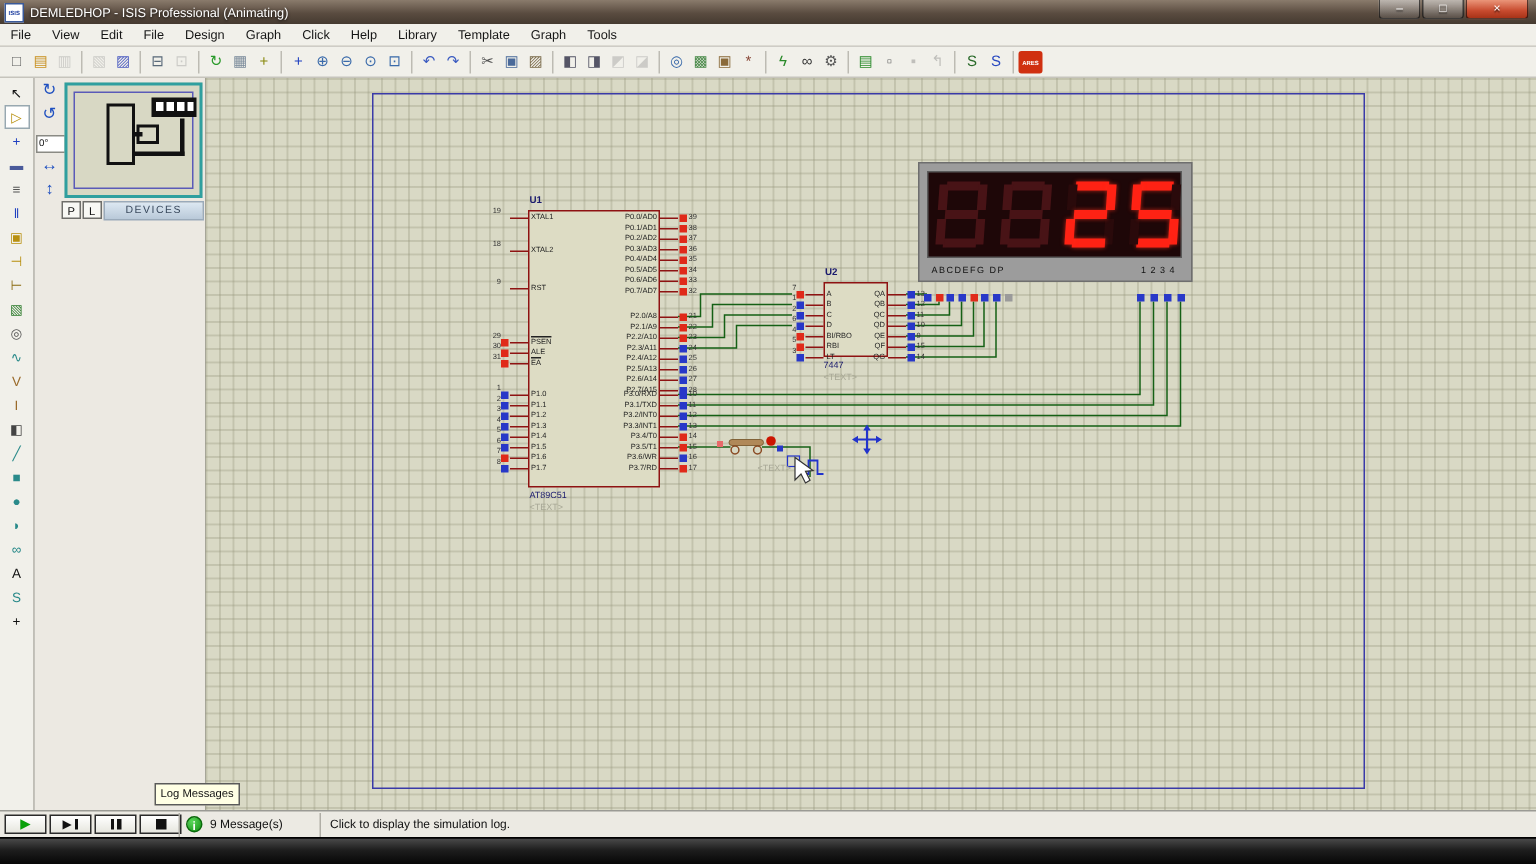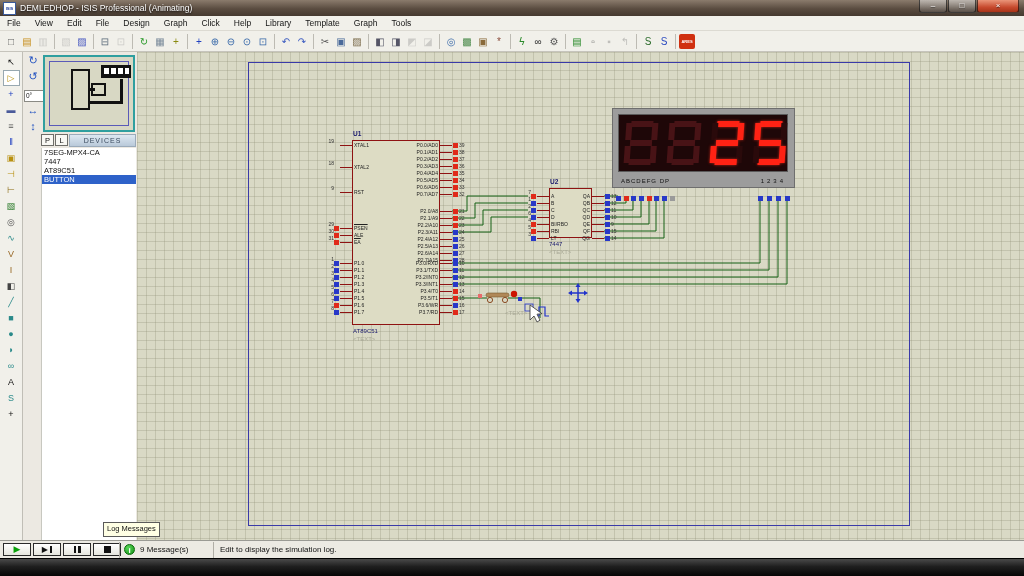--- a/index.html
+++ b/index.html
@@ -233,26 +233,20 @@
     <div class="mini" style="left:44px;top:44px;width:34px;height:3px"></div>
     <div class="mini" style="left:75px;top:22px;width:3px;height:25px"></div>
     <div class="mini" style="left:44px;top:31px;width:6px;height:3px"></div>
   </div>
 
   <div id="selector-row">
     <div class="sel-btn">P</div>
     <div class="sel-btn">L</div>
     <div id="devices-header">DEVICES</div>
   </div>
-  <div id="device-list">
-      <div class="dev-item">7SEG-MPX4-CA</div>
-      <div class="dev-item">7447</div>
-      <div class="dev-item">AT89C51</div>
-      <div class="dev-item selected">BUTTON</div>
-    </div>
 </div>
 
 <div id="canvas">
   <div id="sheet-border"></div>
 
   <svg id="wires" width="887" height="488" style="position:absolute;left:0;top:0">
     <g stroke="#156015" fill="none" stroke-width="1">
       <polyline points="315,159 330,159 330,144 391,144"></polyline>
       <polyline points="315,166 338,166 338,151 391,151"></polyline>
       <polyline points="315,173 346,173 346,158 391,158"></polyline>
@@ -579,21 +573,21 @@
     <span class="pbar"></span>
     <span class="pbar"></span>
   </div>
   <div class="simbtn" style="left:93px">
     <span class="stopsq"></span>
   </div>
   <div class="vsep" style="left:119px"></div>
   <div id="info-icon">i</div>
   <div id="msg-text">9 Message(s)</div>
   <div class="vsep" style="left:213px"></div>
-  <div id="status-text">Edit to display the simulation log.</div>
+  <div id="status-text">Click to display the simulation log.</div>
 </div>
 
 <div id="tooltip">Log Messages</div>
 
 <div id="taskbar">
   
   
   
 </div>
 

